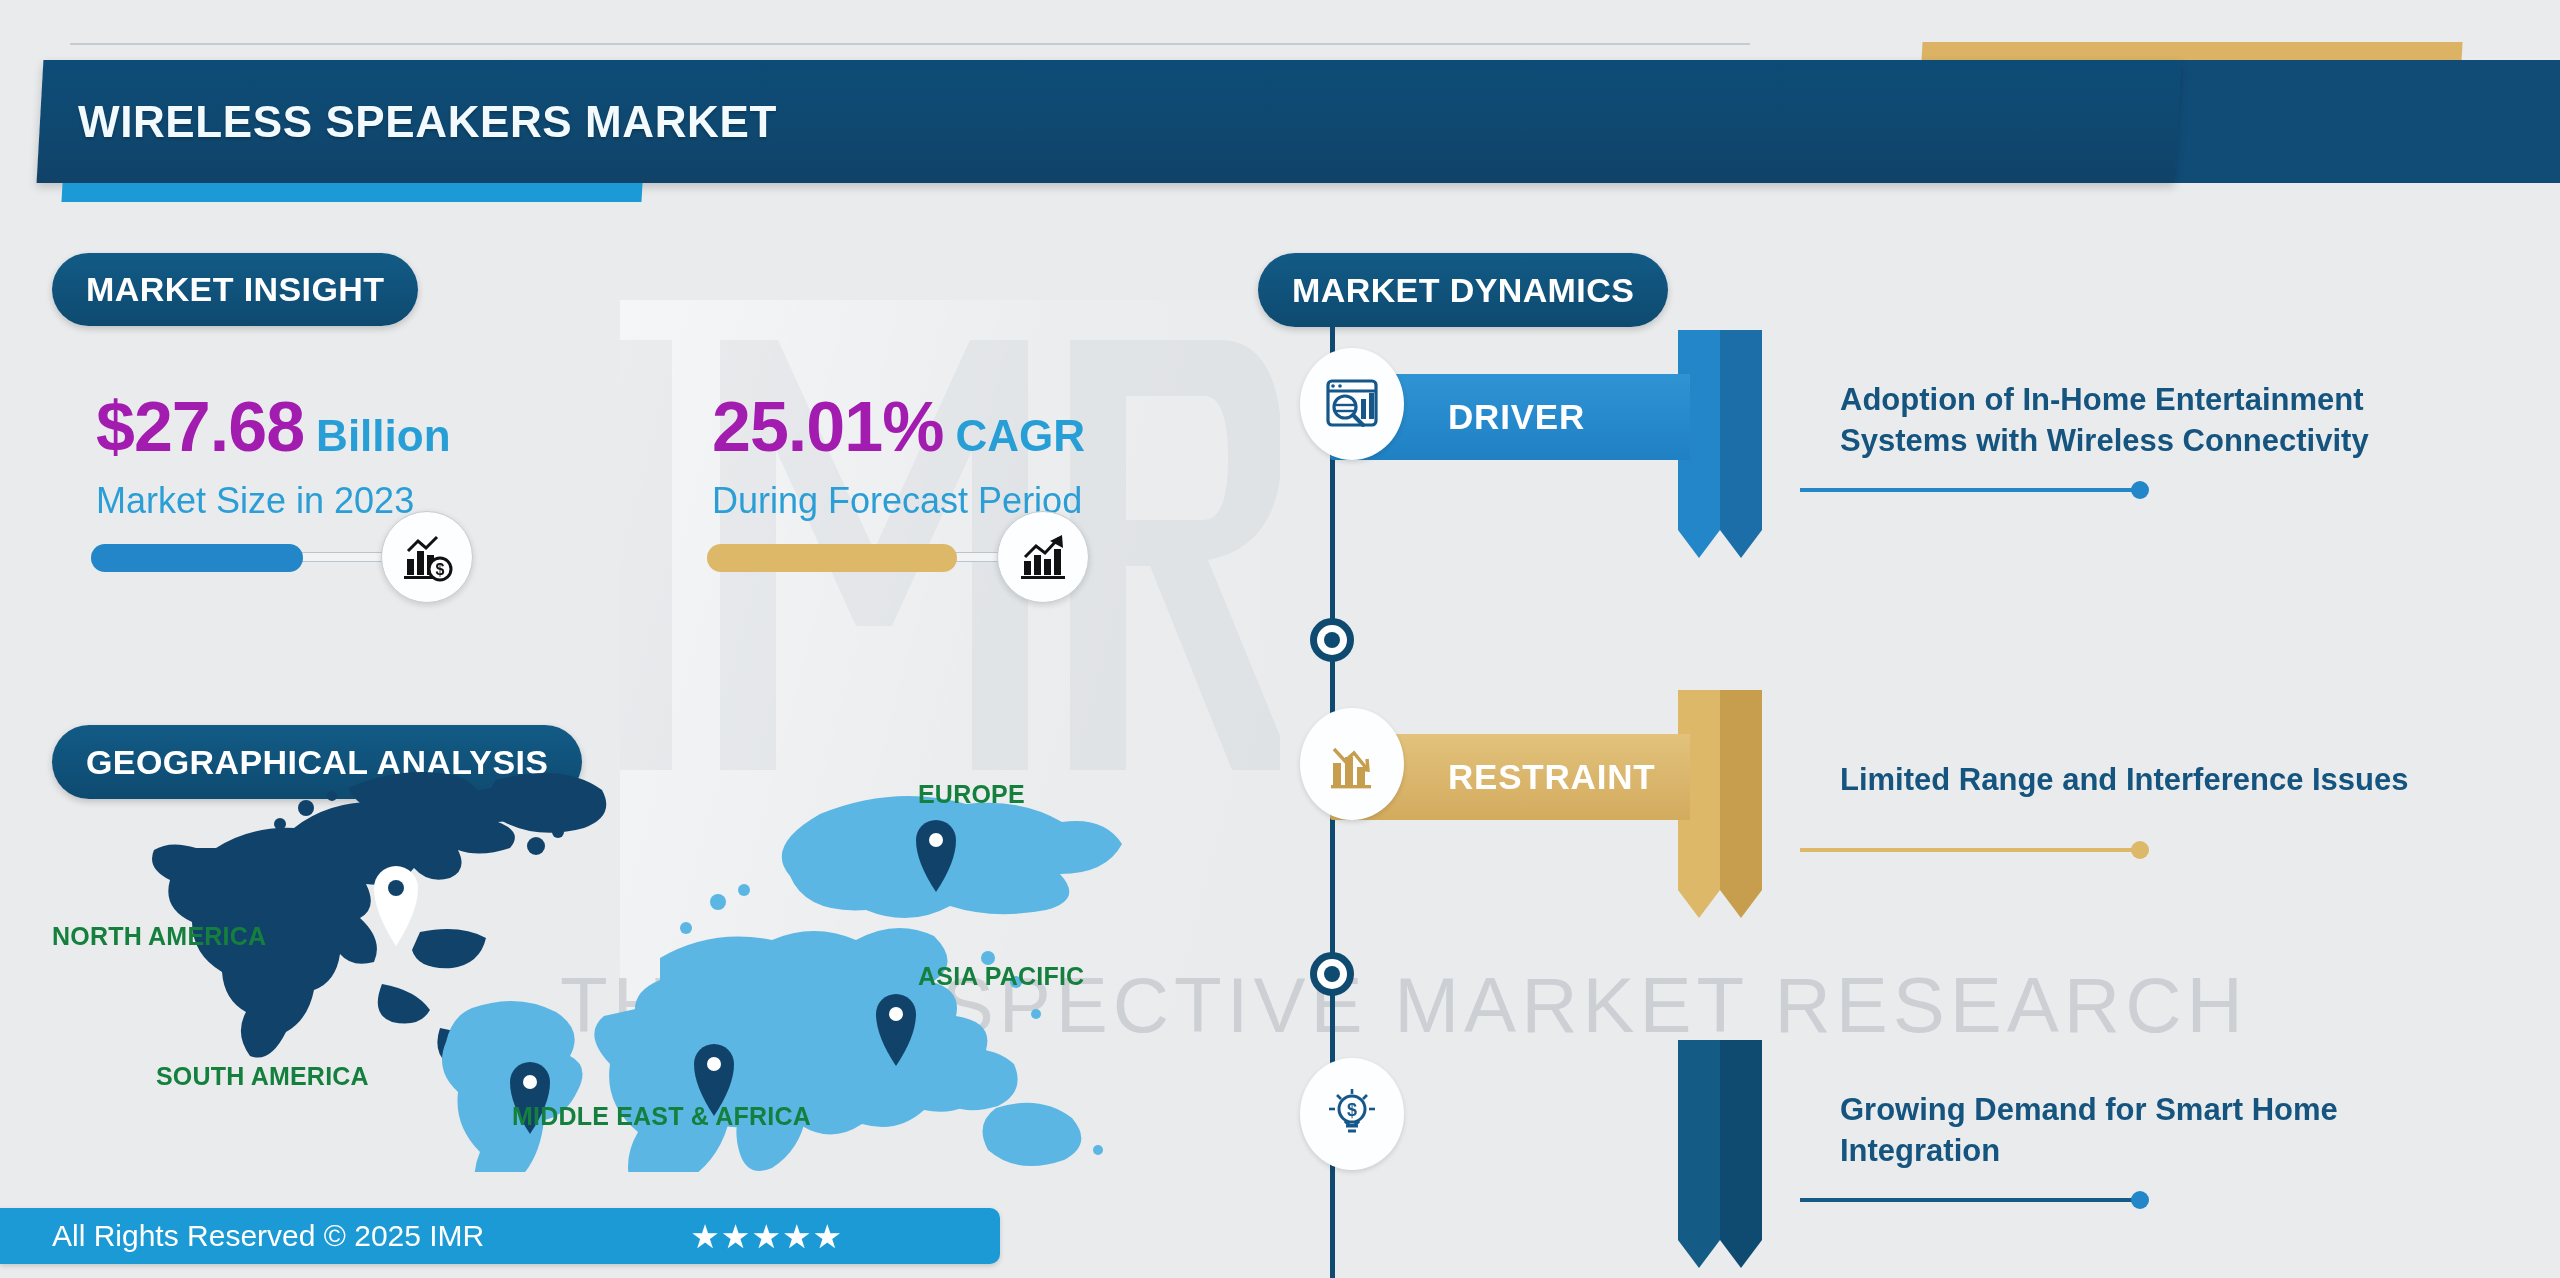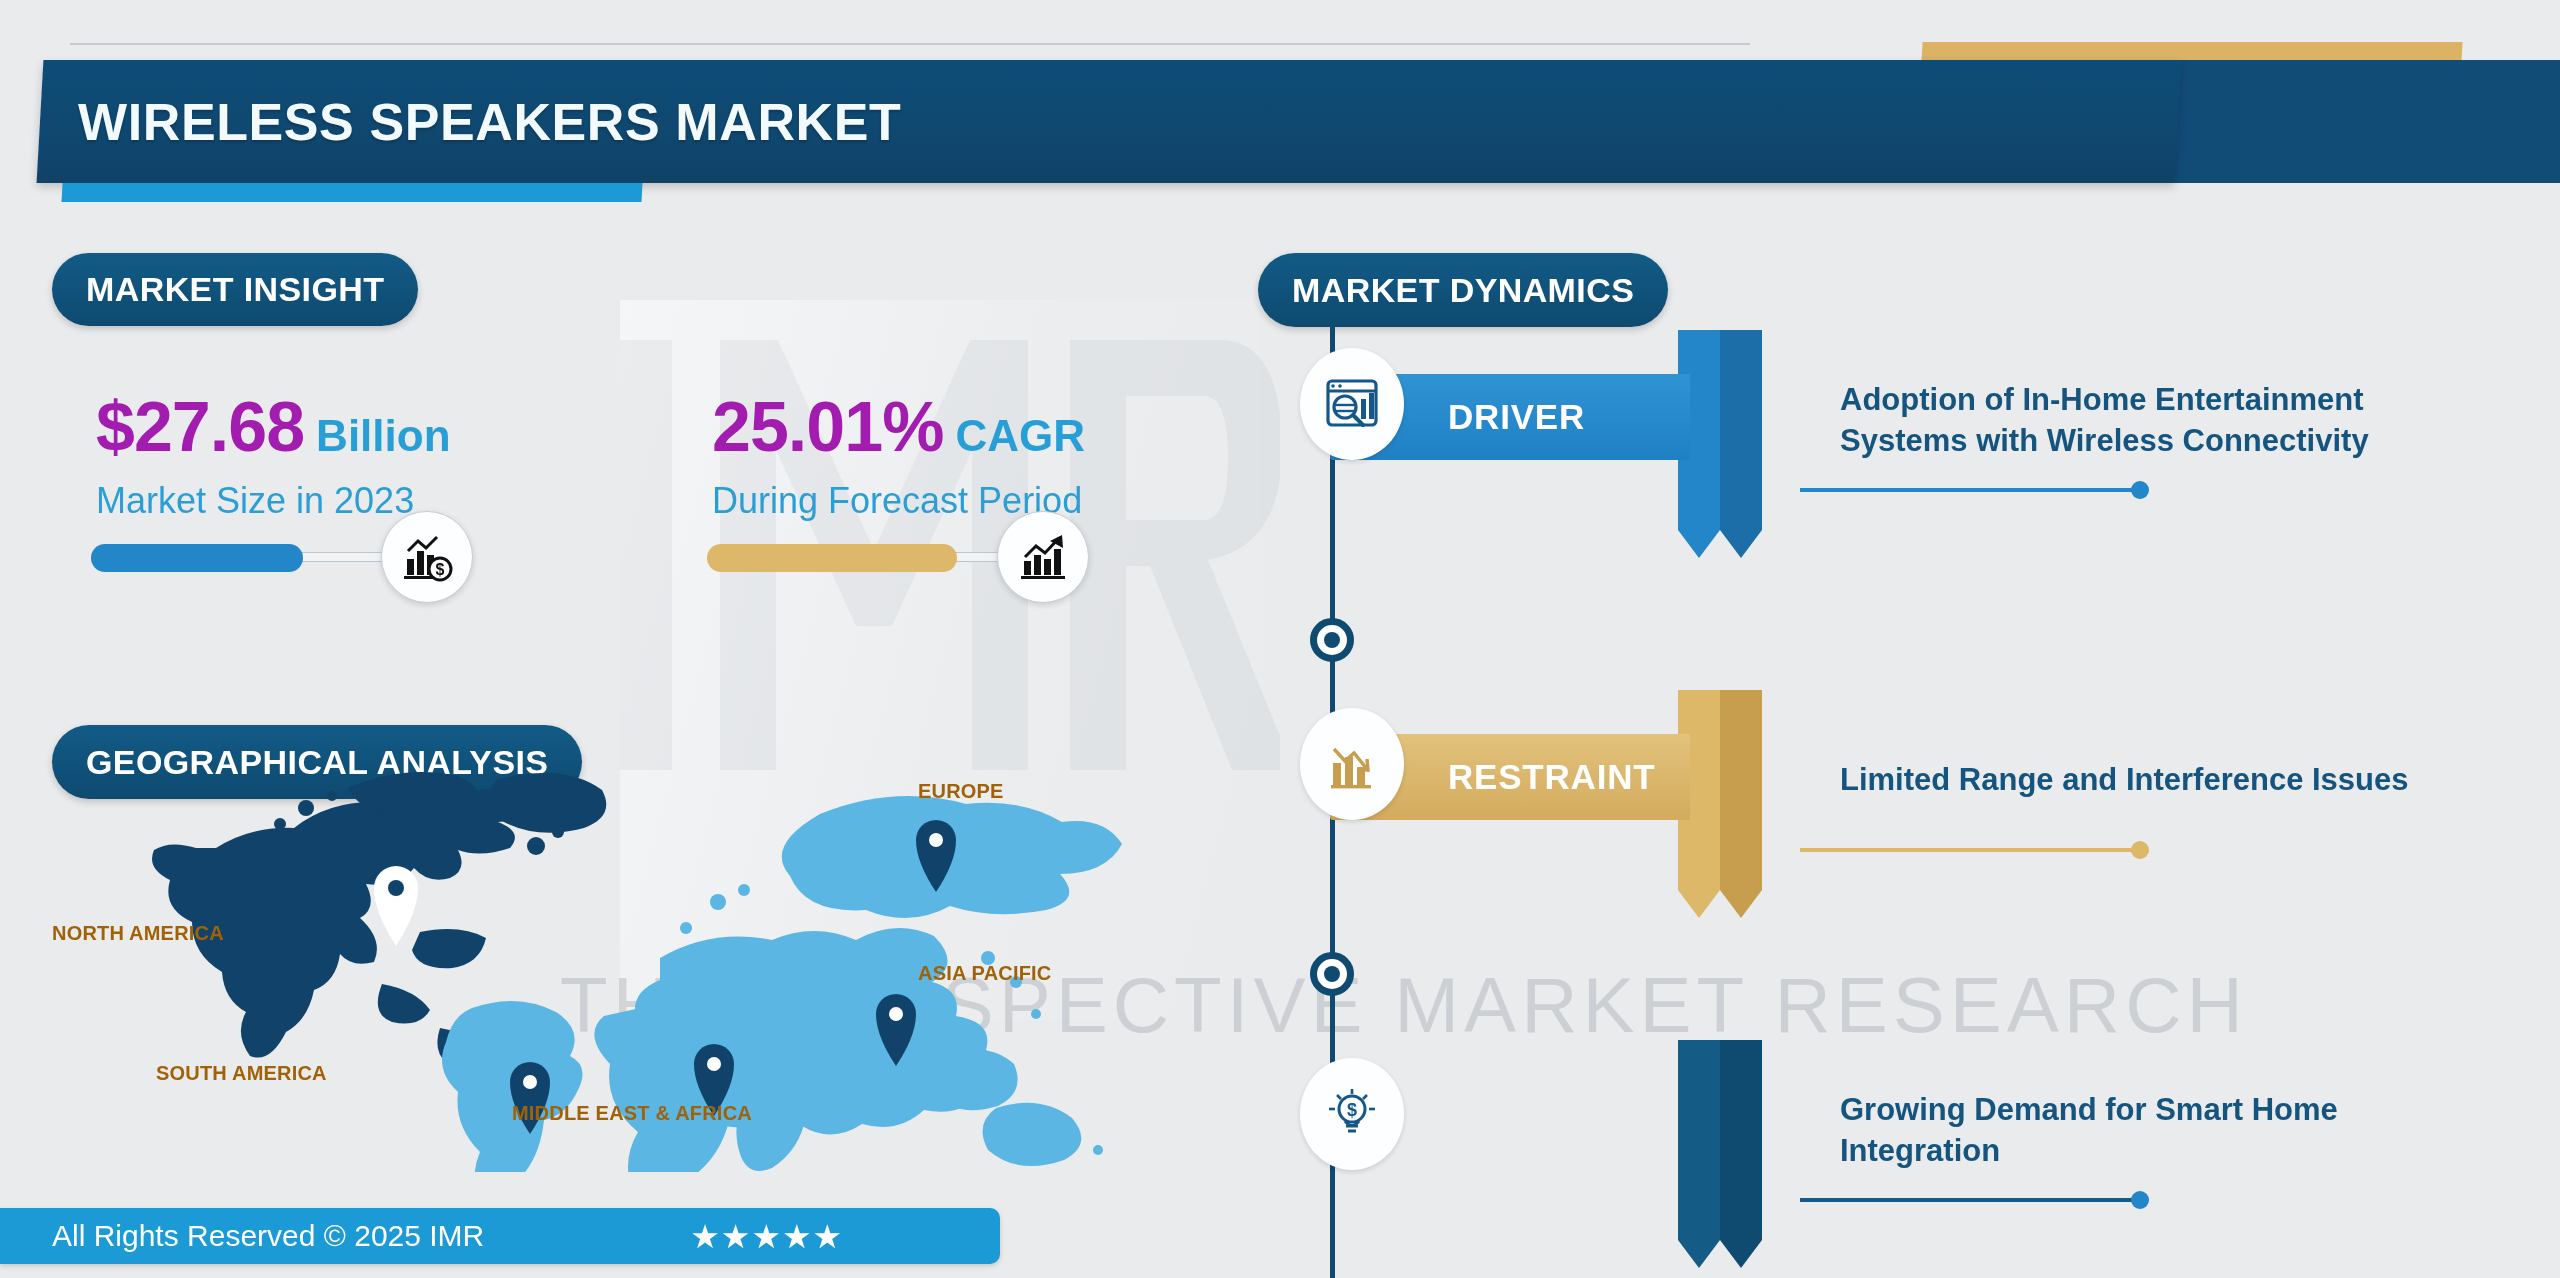--- a/index.html
+++ b/index.html
@@ -71,21 +71,21 @@
     transform: skewX(-3.2deg);
   }
   .header-hairline {
     position: absolute; left: 70px; top: 43px;
     width: 1680px; height: 2px;
     background: rgba(150,165,180,.45);
   }
   .header-title {
     position: absolute; left: 78px; top: 82px;
     height: 80px; line-height: 80px;
-    font-size: 52px; font-weight: 700;
+    font-size: 44px; font-weight: 700;
     letter-spacing: .6px;
     color: #f2fafd;
     white-space: nowrap;
     text-shadow: 0 2px 3px rgba(0,0,0,.22);
   }
 
   
   .pill {
     position: absolute;
     display: flex; align-items: center; justify-content: center;
@@ -141,21 +141,21 @@
     display: flex; align-items: center; justify-content: center;
   }
   #stat-size { left: 96px; top: 392px; }
   #stat-cagr { left: 712px; top: 392px; }
 
   
   #map-wrap { position: absolute; left: 120px; top: 752px; width: 1060px; height: 420px; }
   #map-wrap svg { width: 100%; height: 100%; }
   .region-label {
     position: absolute;
-    font-size: 20px; font-weight: 700; color: #a16207;
+    font-size: 25px; font-weight: 700; color: #15803d;
     white-space: nowrap;
     letter-spacing: .2px;
   }
 
   
   .timeline {
     position: absolute; left: 1330px; top: 327px;
     width: 5px; height: 951px;
     background: #0f4a70;
   }

